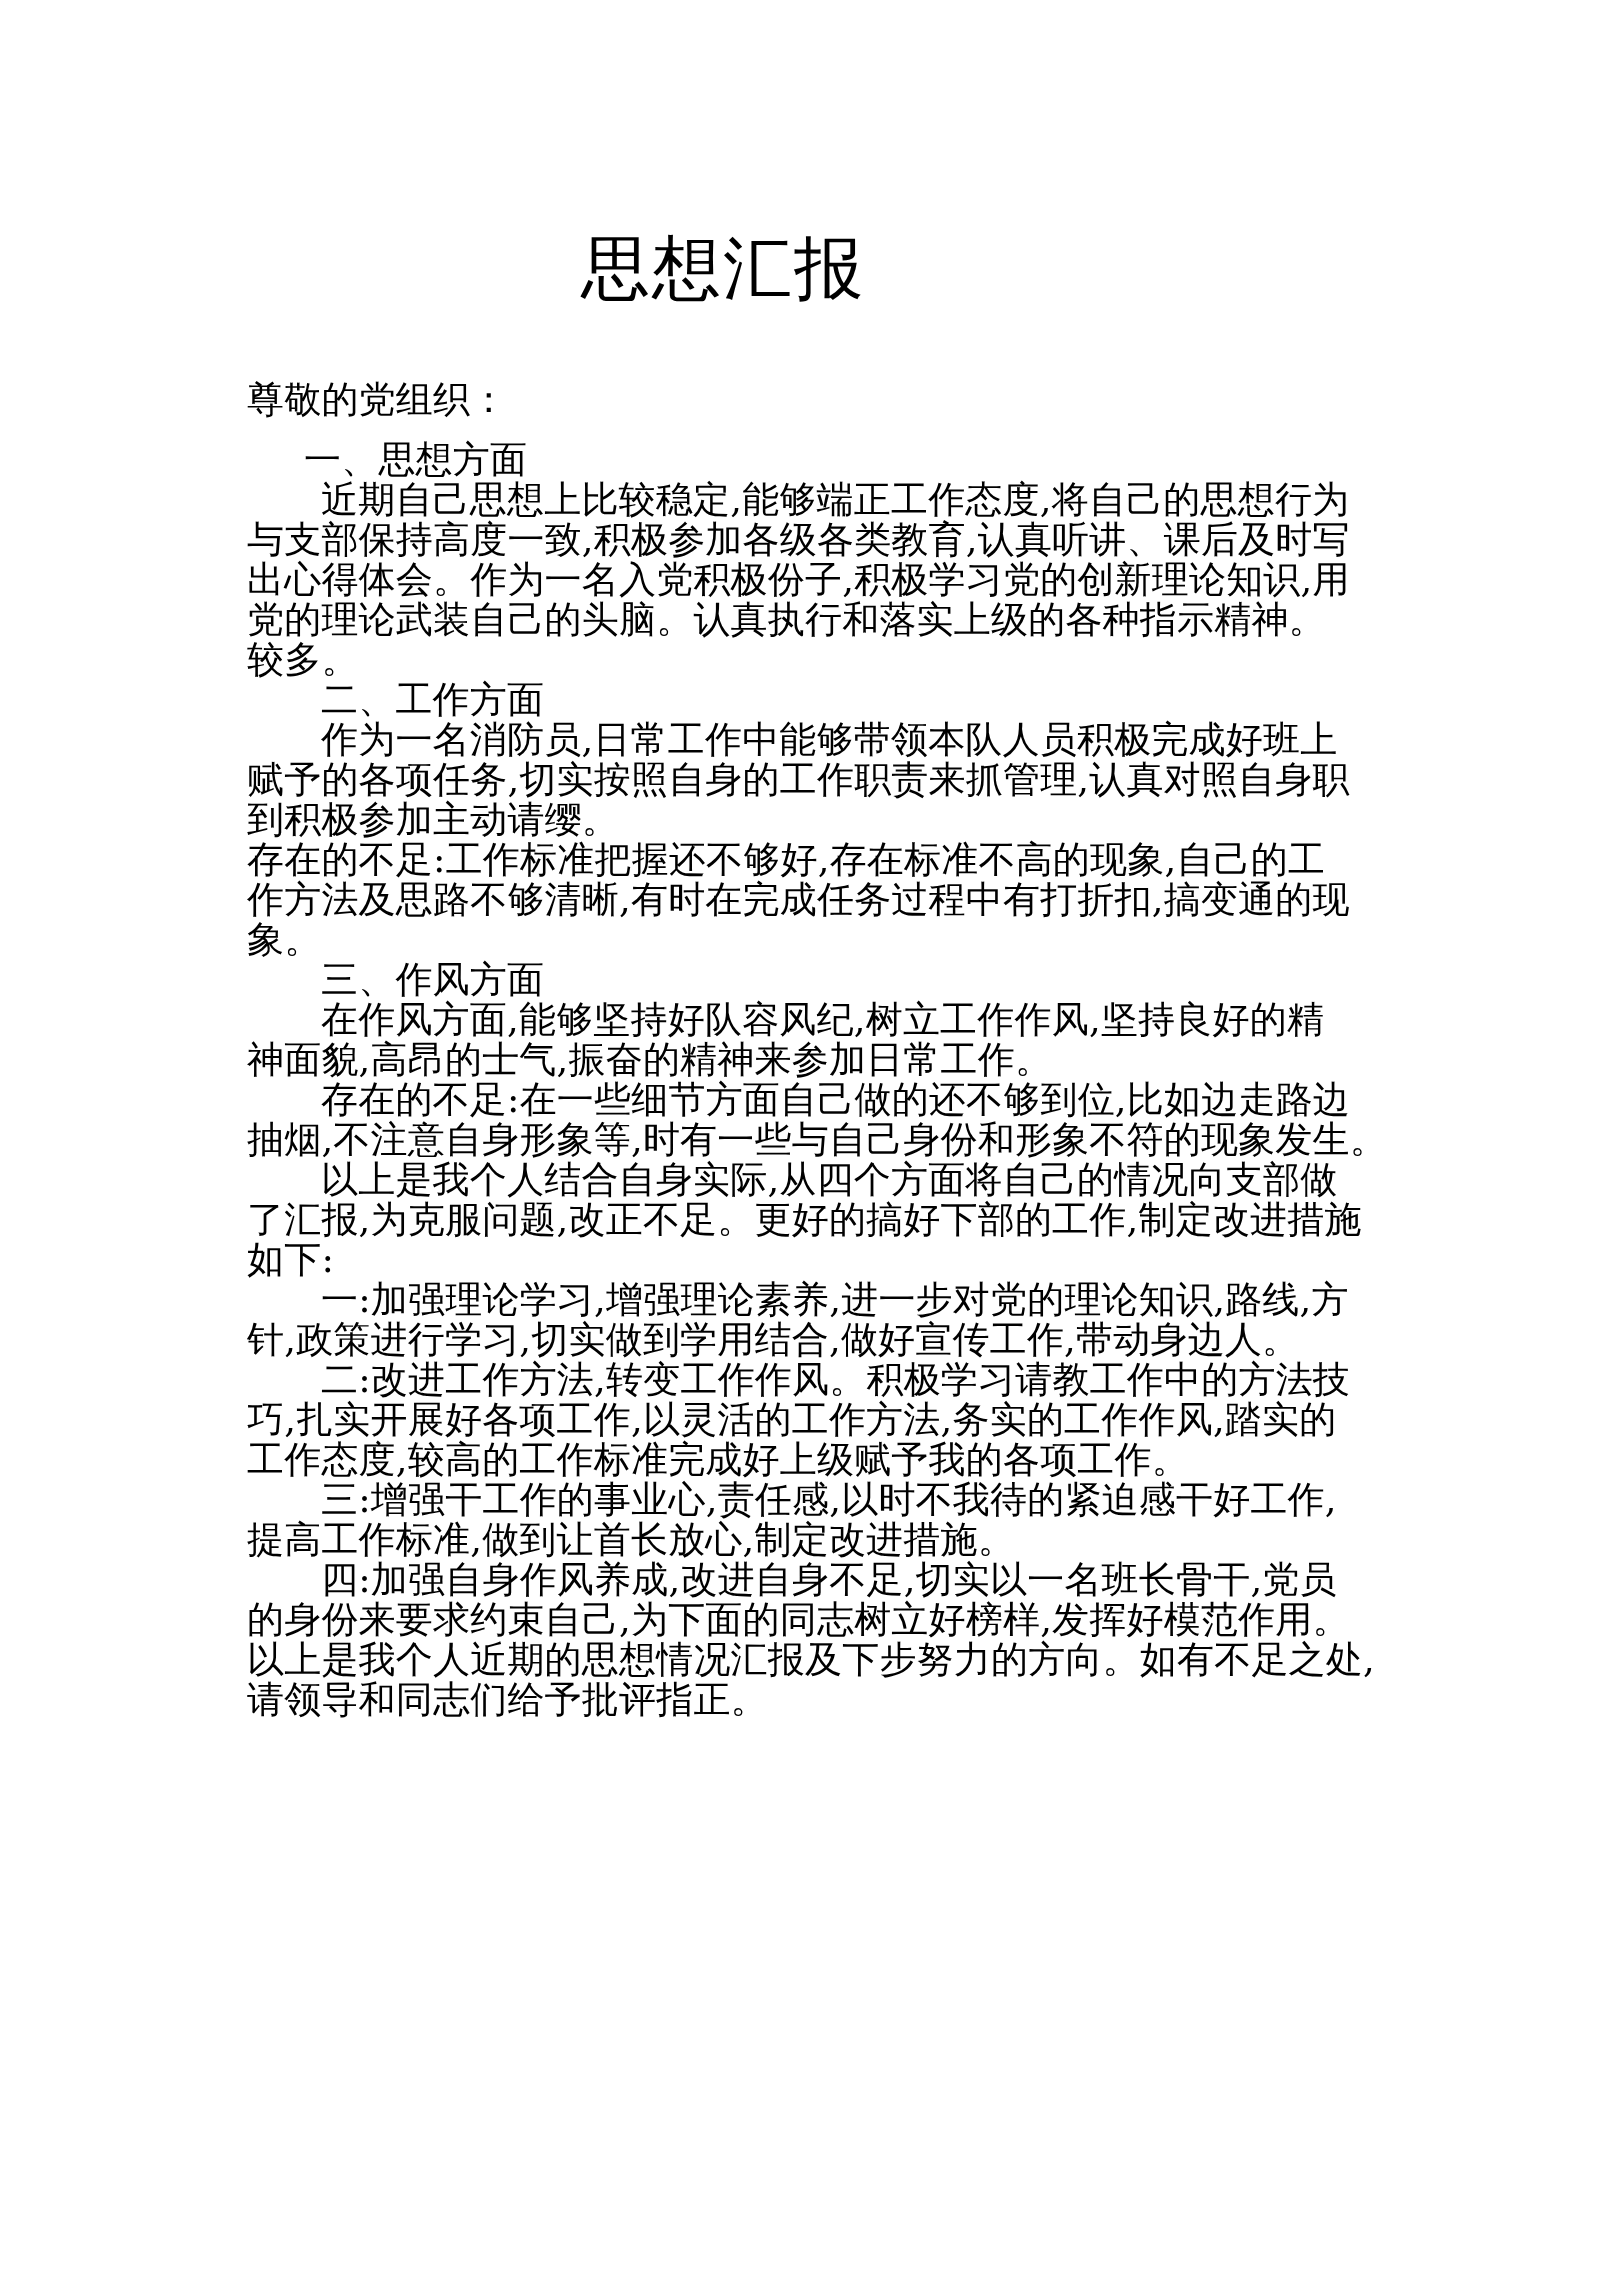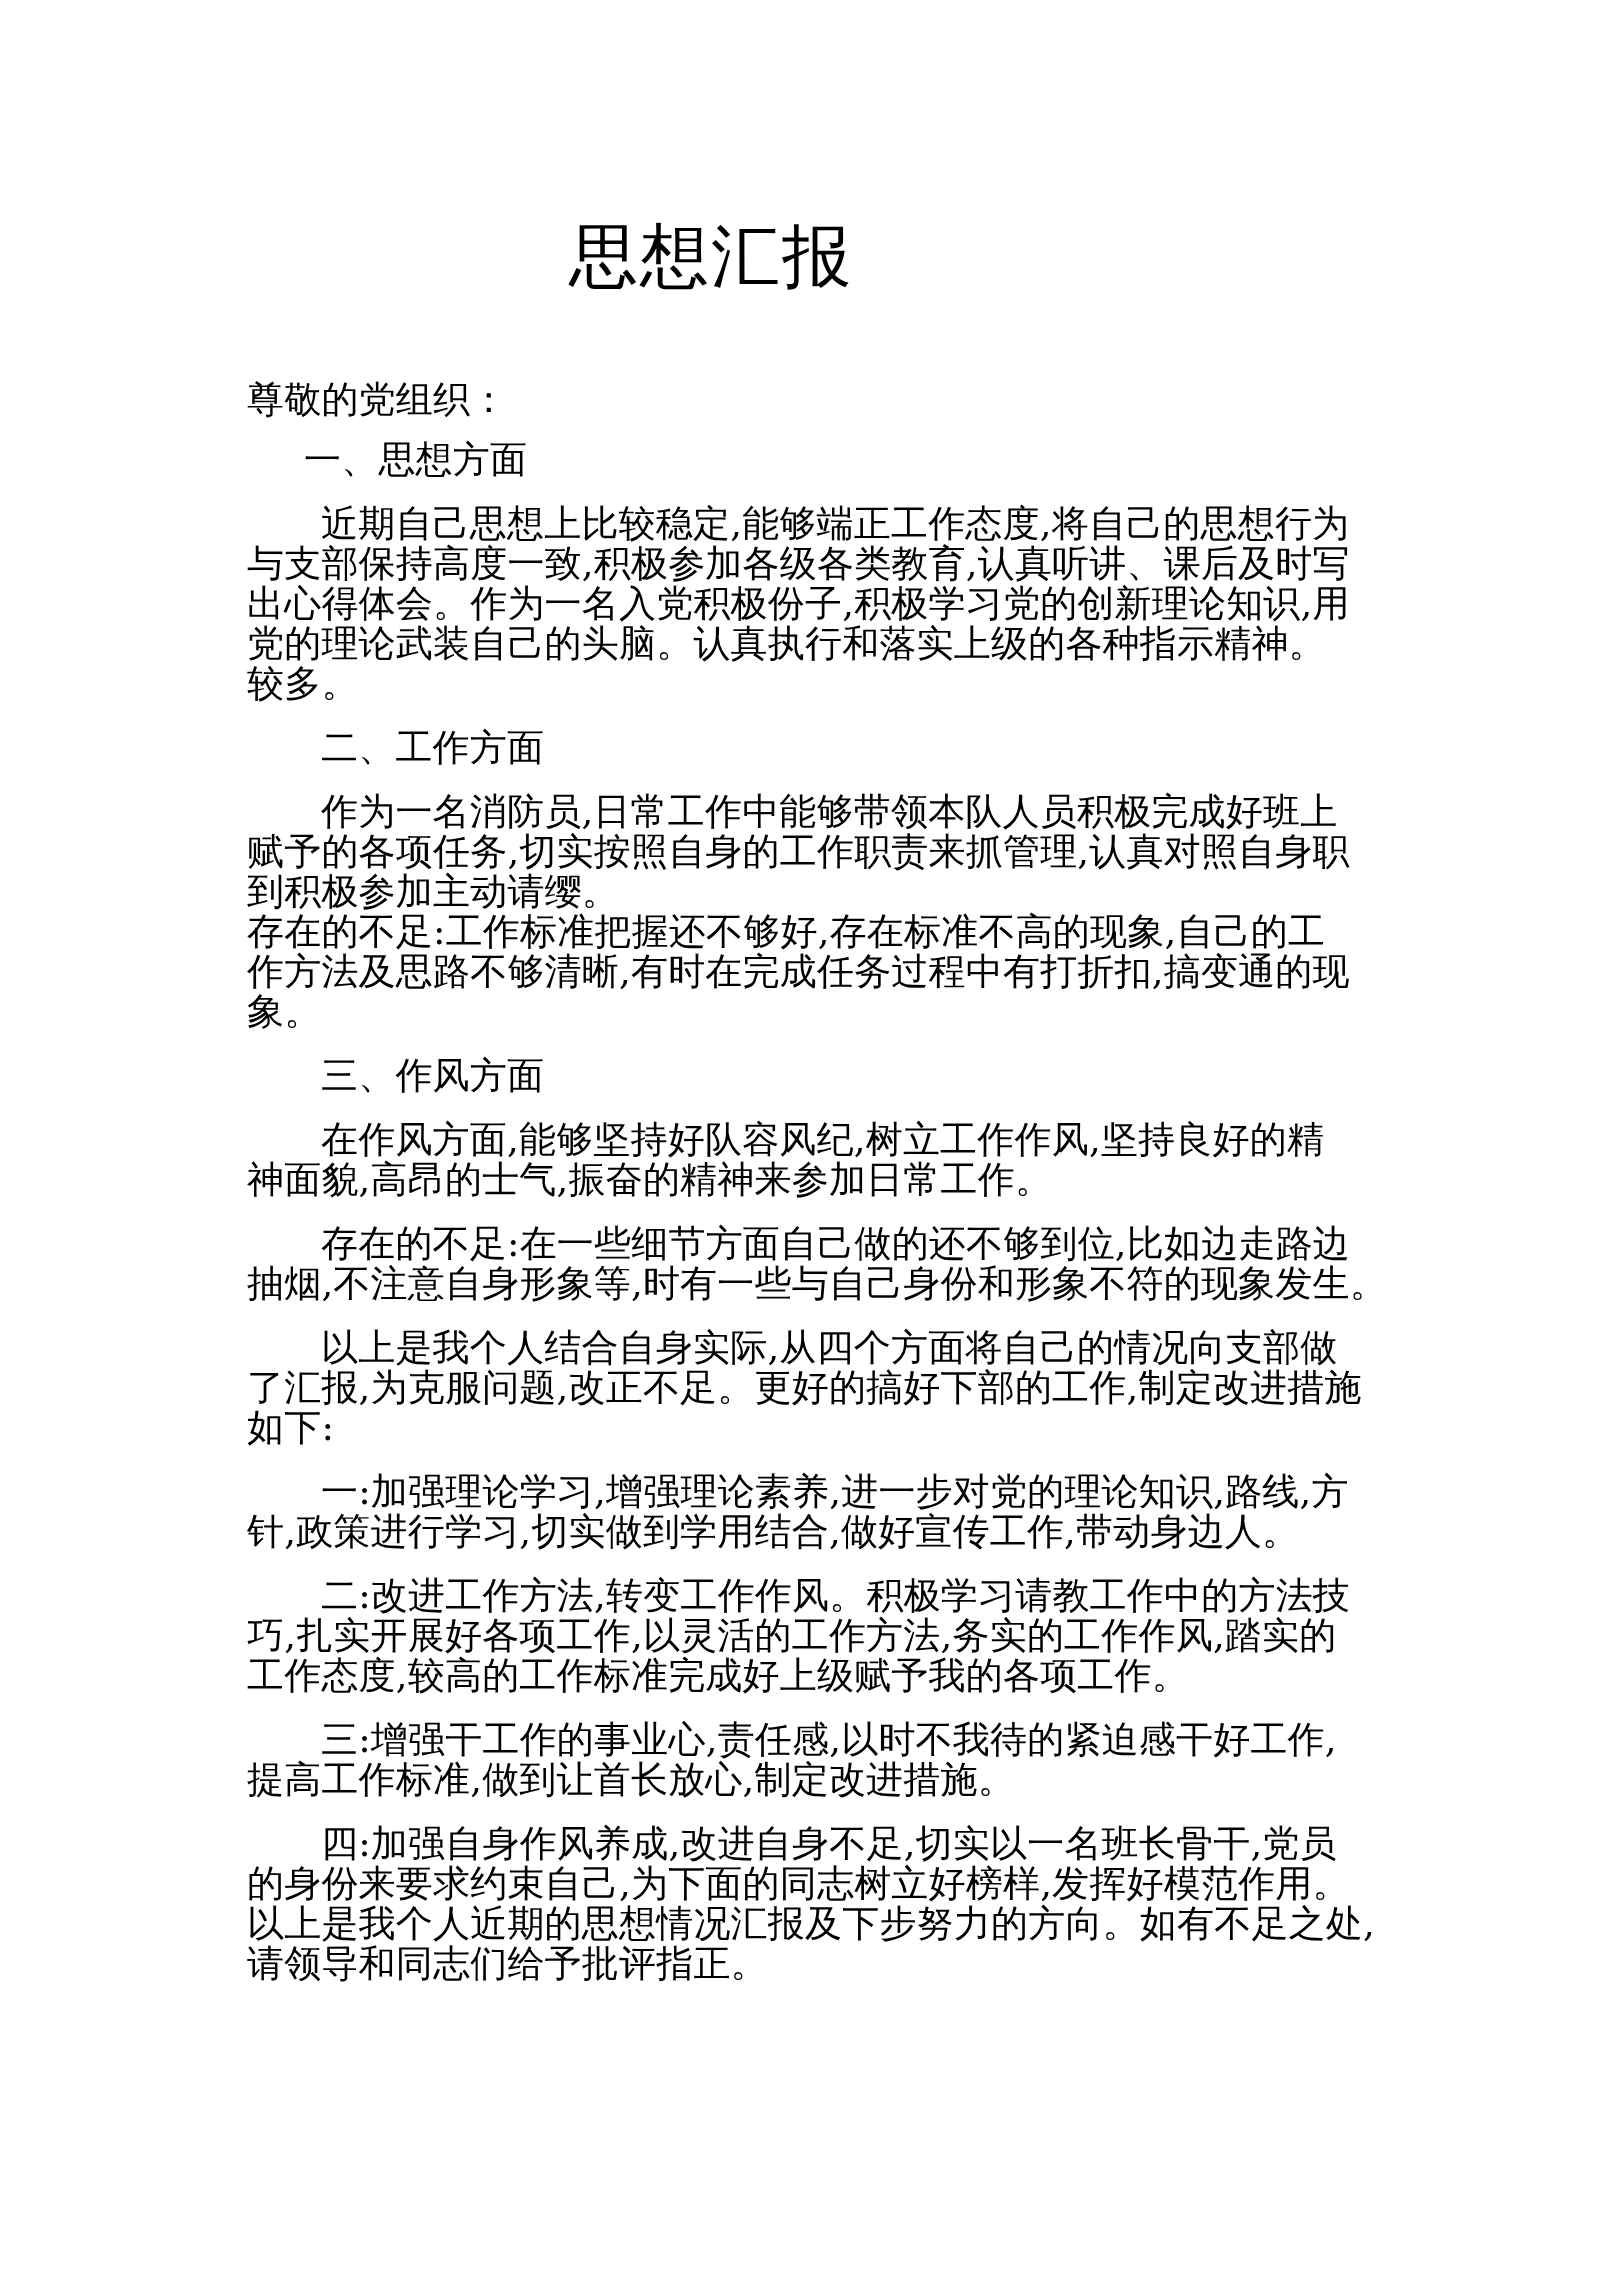--- a/index.html
+++ b/index.html
@@ -25,38 +25,38 @@
     .title {
       position: absolute;
       left: 0;
       width: 1414px;
       top: 208px;
       text-align: center;
       font-size: 69px;
       line-height: 88px;
       letter-spacing: 2px;
       font-weight: normal;
-      margin: 4px;
+      margin: 16px;
     }
     .body-text {
       position: absolute;
       left: 247px;
       top: 380px;
       width: 1147px;
     }
     .line {
       display: block;
       white-space: nowrap;
       font-size: 37px;
       line-height: 40px;
       height: 40px;
       letter-spacing: 0.2px;
     }
     .indent-1 { padding-left: 57px; margin-top: 20px; }
-    .indent-2 { padding-left: 74px; margin-top: 24px; }
+    .indent-2 { padding-left: 74px; }
   </style>
 </head>
 <body>
 
 <div class="page">
   <h1 class="title">思想汇报</h1>
 
   <div class="body-text">
     <span class="line">尊敬的党组织：</span>
     <div id="lines">

